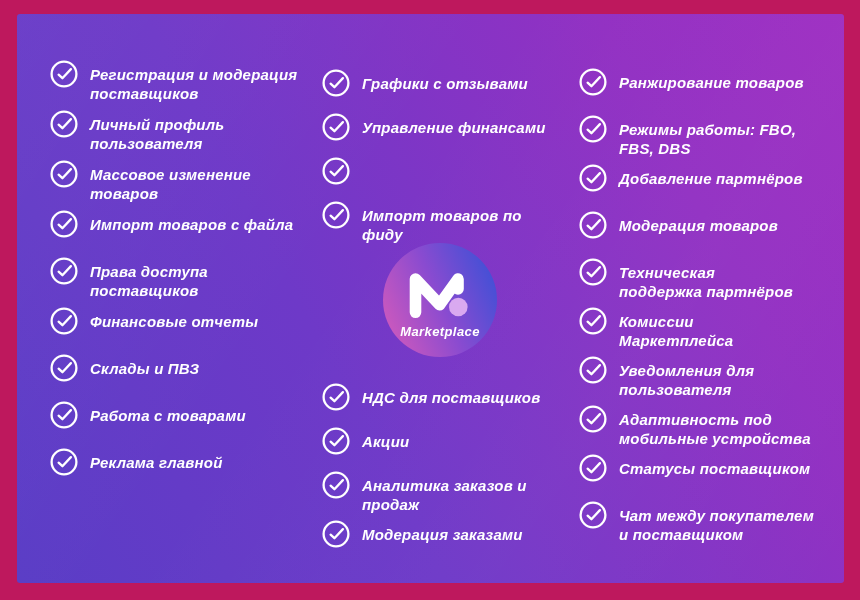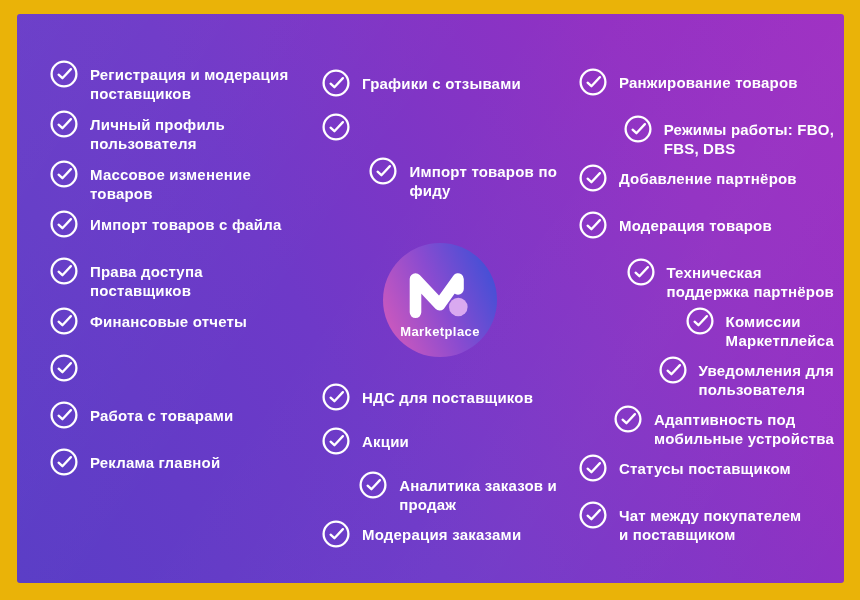--- a/index.html
+++ b/index.html
@@ -1,43 +1,44 @@
 <!DOCTYPE html>
 <html><head>
 <meta charset="utf-8">
 <title>Marketplace</title>
 <style>
   html,body{margin:0;padding:0;}
   .page{
     position:relative;width:860px;height:600px;
-    background:#eab308;overflow:hidden;
+    background:#be185d;overflow:hidden;
     font-family:"Liberation Sans",sans-serif;
+    font-style:italic;
   }
   .card{
     position:absolute;left:17px;top:14px;width:827px;height:569px;
     background:linear-gradient(62deg,#5a3dc6 0%,#6e39c8 38%,#9231c3 78%,#9e2ec2 100%);
     border-radius:3px;
   }
   .card::before{ 
     content:"";position:absolute;inset:0;border-radius:3px;
     background:linear-gradient(125deg,rgba(255,255,255,0.03) 0%,rgba(255,255,255,0) 40%,rgba(255,255,255,0.025) 70%,rgba(255,255,255,0) 100%);
     pointer-events:none;
   }
   .col{position:absolute;}
   .col-left{left:33px;top:51px;width:250px;}
   .col-mid-top{left:305px;top:60px;width:235px;}
   .col-mid-bottom{left:305px;top:374px;width:235px;}
   .col-right{left:562px;top:59px;width:255px;}
   .feature{display:flex;gap:12px;align-items:flex-start;}
   .col-left  .feature{margin-bottom:24px;}
   .col-left  .feature.tight{margin-bottom:12px;}
   .col-mid-top .feature,.col-mid-bottom .feature{margin-bottom:21px;}
-  .col-mid-top .feature.tight,.col-mid-bottom .feature.tight{margin-bottom:11px;justify-content:flex-end;}
+  .col-mid-top .feature.tight,.col-mid-bottom .feature.tight{margin-bottom:11px;}
   .col-right .feature{margin-bottom:24px;}
-  .col-right .feature.tight{margin-bottom:11px;justify-content:flex-end;}
+  .col-right .feature.tight{margin-bottom:11px;}
   .check{flex:none;width:28px;height:28px;margin-top:-5px;}
   .flabel{
     font-size:15px;line-height:19px;font-weight:700;color:#ffffff;
     white-space:pre-line;letter-spacing:0.2px;
   }
   .logo{position:absolute;left:366px;top:229px;width:114px;height:114px;}
   .logo svg{display:block;width:114px;height:114px;}
   .logo text{
     font-family:"Liberation Sans",sans-serif;font-weight:700;font-size:13px;
     letter-spacing:0.4px;fill:#ffffff;
@@ -97,20 +98,21 @@
       <div class="feature">
         <svg class="check">
             <use href="#check-circle"></use>
           </svg>
         <span class="flabel">Финансовые отчеты</span>
       </div>
       <div class="feature">
         <svg class="check">
             <use href="#check-circle"></use>
           </svg>
+        <span class="flabel">Склады и ПВЗ</span>
       </div>
       <div class="feature">
         <svg class="check">
             <use href="#check-circle"></use>
           </svg>
         <span class="flabel">Работа с товарами</span>
       </div>
       <div class="feature">
         <svg class="check">
             <use href="#check-circle"></use>
@@ -118,20 +120,26 @@
         <span class="flabel">Реклама главной</span>
       </div>
     </div>
 
     <div class="col col-mid-top">
       <div class="feature">
         <svg class="check">
             <use href="#check-circle"></use>
           </svg>
         <span class="flabel">Графики с отзывами</span>
+      </div>
+      <div class="feature">
+        <svg class="check">
+            <use href="#check-circle"></use>
+          </svg>
+        <span class="flabel">Управление финансами</span>
       </div>
       <div class="feature">
         <svg class="check">
             <use href="#check-circle"></use>
           </svg>
       </div>
       <div class="feature tight">
         <svg class="check">
             <use href="#check-circle"></use>
           </svg>

